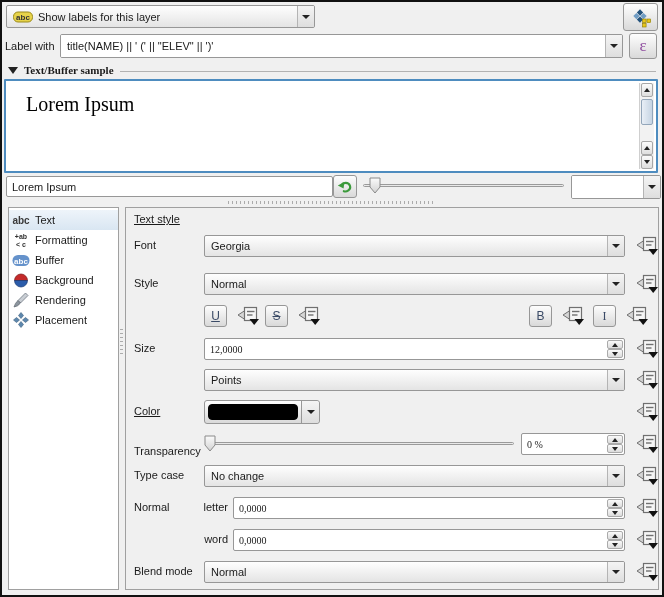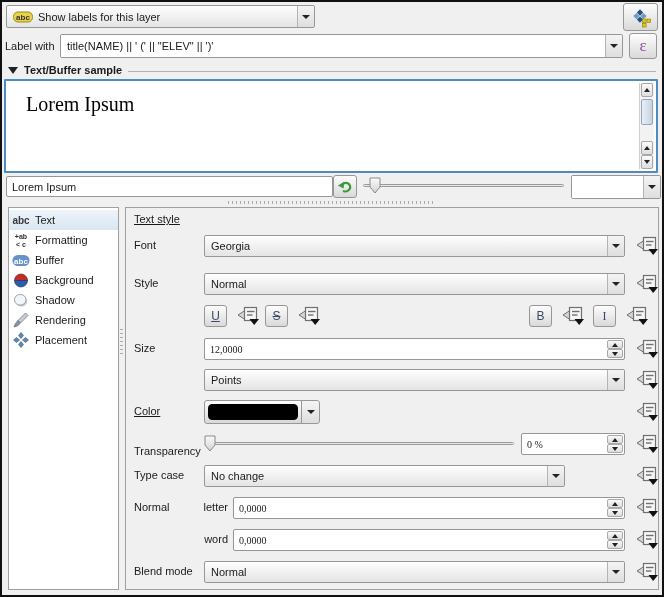--- a/index.html
+++ b/index.html
@@ -39,21 +39,21 @@
   
   .slider{position:absolute;}
   .slider .track{position:absolute;left:2px;right:2px;top:50%;margin-top:-2px;height:3px;
     background:#e9e9e9;border:1px solid #9a9a9a;border-radius:2px;}
   .slider .handle{position:absolute;top:2px;}
   
   .vscroll{position:absolute;top:2px;bottom:2px;right:2px;width:15px;background:#f2f2f2;border-left:1px solid #cfcfcf;}
   .vs-btn{position:absolute;left:1px;right:1px;height:14px;background:linear-gradient(#fbfbfb,#dedede);border:1px solid #a7a7a7;border-radius:2px;display:flex;align-items:center;justify-content:center;}
   .vs-thumb{position:absolute;left:1px;right:1px;background:linear-gradient(90deg,#e9eff6,#c6d4e3);border:1px solid #93a6ba;border-radius:2px;}
   
-  .grp{position:absolute;display:flex;align-items:center;gap:6px;}
+  .grp{position:absolute;display:flex;align-items:center;gap:6px;font-family:Liberation Serif, serif;}
   .grp .gtitle{font-weight:bold;}
   .grp .gline{flex:1;border-top:1px solid #b2b2b2;margin-top:2px;}
   .tri-collapse{width:0;height:0;border-left:5px solid transparent;border-right:5px solid transparent;border-top:7px solid #222;}
   
   .list{position:absolute;background:#fff;border:1px solid #a0a0a0;}
   .li{height:20px;display:flex;align-items:center;gap:5px;padding-left:3px;cursor:default;}
   .li.sel{background:linear-gradient(#eef4fa,#d9e6f2);}
   .li .ic{width:18px;height:16px;display:flex;align-items:center;justify-content:center;flex:none;}
   
   .panel{position:absolute;background:#f0f0f0;border:1px solid #a0a0a0;}
@@ -192,29 +192,20 @@
       <span class="ic">
         <svg width="16" height="16" viewBox="0 0 16 16">
           <path d="M1.5 8.5 A6.5 6.5 0 0 1 14.5 8.5 Z" fill="#c42a2a" stroke="#7a1515" stroke-width="0.7"></path>
           <path d="M1.5 8.5 A6.5 6.5 0 0 0 14.5 8.5 Z" fill="#2b5caa" stroke="#173a73" stroke-width="0.7"></path>
         </svg>
       </span>
       <span>Background</span>
     </div>
     <div class="li">
       <span class="ic">
-        <svg width="16" height="15" viewBox="0 0 16 15">
-          <rect x="3" y="3.5" width="11" height="10" rx="5" fill="#9aa4ad" opacity="0.6"></rect>
-          <rect x="1.5" y="1.5" width="11.5" height="10.5" rx="5.2" fill="#f3f6f9" stroke="#8d99a5" stroke-width="0.9"></rect>
-        </svg>
-      </span>
-      <span>Shadow</span>
-    </div>
-    <div class="li">
-      <span class="ic">
         <svg width="16" height="16" viewBox="0 0 16 16">
           <path d="M12.5 1 L15 3.5 L7.5 11 L5 8.5 Z" fill="#c9ced4" stroke="#6e7781" stroke-width="0.8"></path>
           <path d="M5 8.5 L7.5 11 Q5 14.5 1 15 Q2 11 5 8.5 Z" fill="#8c959e" stroke="#5d656e" stroke-width="0.7"></path>
         </svg>
       </span>
       <span>Rendering</span>
     </div>
     <div class="li">
       <span class="ic">
         <svg width="16" height="16" viewBox="0 0 16 16">
@@ -402,21 +393,21 @@
   <svg width="24" height="20" viewBox="0 0 24 20">
     <polygon points="2,9 9,4.5 9,13.5" fill="#d6d6d6" stroke="#707070" stroke-width="1"></polygon>
     <rect x="8.5" y="1.5" width="12" height="13" fill="#f5f5f5" stroke="#707070" stroke-width="1.2"></rect>
     <line x1="11" y1="5.5" x2="18.5" y2="5.5" stroke="#707070" stroke-width="1.4"></line>
     <line x1="11" y1="9" x2="16.5" y2="9" stroke="#707070" stroke-width="1.4"></line>
     <polygon points="13.5,13 23,13 18.2,19" fill="#111"></polygon>
   </svg>
 </button>
 
     <label style="left:8px;top:261px;">Type case</label>
-    <div class="combo" style="left:78px;top:257px;width:361px;height:22px;">
+    <div class="combo" style="left:78px;top:257px;width:421px;height:22px;">
       <span class="ctxt">No change</span>
       <span class="carr">
           <span class="tri-down"></span>
         </span>
     </div>
     <button class="flatbtn dd-btn" style="left:508px;top:257px;width:26px;height:22px;">
   <svg width="24" height="20" viewBox="0 0 24 20">
     <polygon points="2,9 9,4.5 9,13.5" fill="#d6d6d6" stroke="#707070" stroke-width="1"></polygon>
     <rect x="8.5" y="1.5" width="12" height="13" fill="#f5f5f5" stroke="#707070" stroke-width="1.2"></rect>
     <line x1="11" y1="5.5" x2="18.5" y2="5.5" stroke="#707070" stroke-width="1.4"></line>

